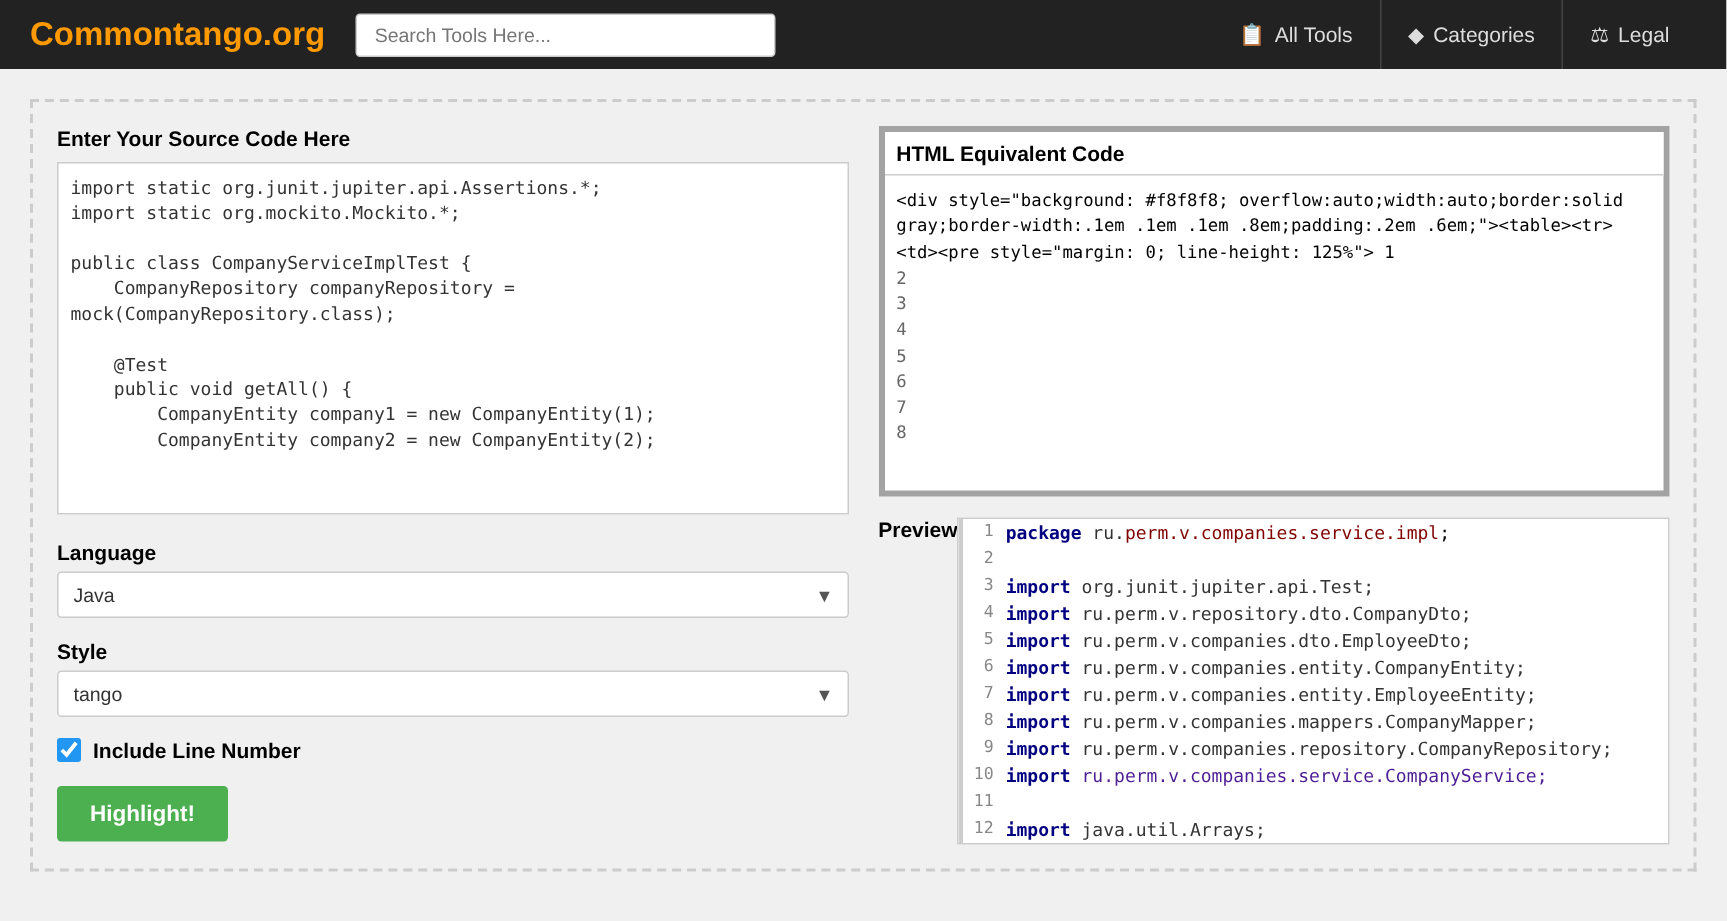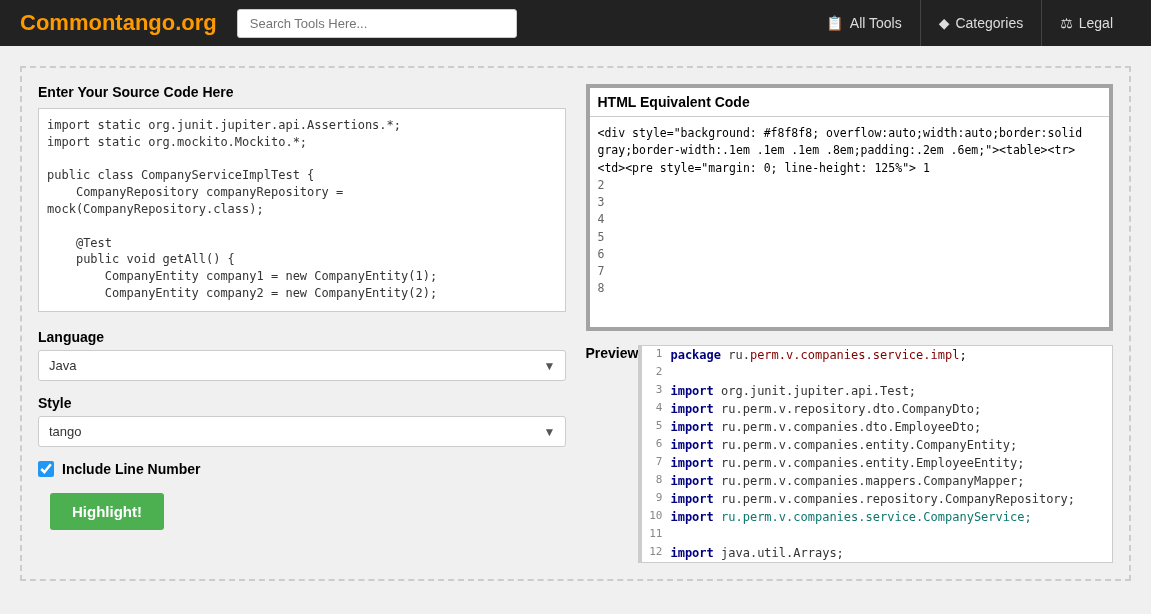--- a/index.html
+++ b/index.html
@@ -72,21 +72,21 @@
       min-width: 0;
     }
     .section-label {
       font-weight: bold;
       font-size: 14px;
       margin-bottom: 8px;
       color: #000;
     }
     #source-code-area {
       width: 100%;
-      height: 204px;
+      height: 235px;
       font-family: monospace;
       font-size: 12px;
       border: 1px solid #ccc;
       resize: none;
       padding: 8px;
       line-height: 1.4;
       color: #333;
       background: #fff;
       overflow: auto;
     }
@@ -146,21 +146,20 @@
     #highlight-btn {
       margin-top: 16px;
       background: #4caf50;
       color: #fff;
       border: none;
       padding: 10px 22px;
       font-size: 15px;
       border-radius: 3px;
       cursor: pointer;
       font-weight: bold;
-      margin-left: 12px;
     }
 
     
     #right-panel {
       flex: 1;
       min-width: 0;
       display: flex;
       flex-direction: column;
       gap: 14px;
     }
@@ -360,21 +359,21 @@
               <div class="code-line" style="background: rgb(255, 255, 255); border-left: 3px solid rgb(204, 204, 204);">
                 <span class="line-num">8</span>
                 <span class="code-text"><span style="color: rgb(0, 0, 128); font-weight: bold;">import</span><span style="color: rgb(51, 51, 51);"> ru.perm.v.companies.mappers.CompanyMapper;</span></span>
               </div>
               <div class="code-line" style="background: rgb(255, 255, 255); border-left: 3px solid rgb(204, 204, 204);">
                 <span class="line-num">9</span>
                 <span class="code-text"><span style="color: rgb(0, 0, 128); font-weight: bold;">import</span><span style="color: rgb(51, 51, 51);"> ru.perm.v.companies.repository.CompanyRepository;</span></span>
               </div>
               <div class="code-line" style="background: rgb(255, 255, 255); border-left: 3px solid rgb(204, 204, 204);">
                 <span class="line-num">10</span>
-                <span class="code-text"><span style="color: rgb(0, 0, 128); font-weight: bold;">import</span><span style="color: #0f766e;"> ru.perm.v.companies.service.CompanyService;</span></span>
+                <span class="code-text"><span style="color: rgb(0, 0, 128); font-weight: bold;">import</span><span style="color: #4c1d95;"> ru.perm.v.companies.service.CompanyService;</span></span>
               </div>
               <div class="code-line" style="background: rgb(255, 255, 255); border-left: 3px solid rgb(204, 204, 204);">
                 <span class="line-num">11</span>
                 <span class="code-text">&nbsp;</span>
               </div>
               <div class="code-line" style="background: rgb(255, 255, 255); border-left: 3px solid rgb(204, 204, 204);">
                 <span class="line-num">12</span>
                 <span class="code-text"><span style="color: rgb(0, 0, 128); font-weight: bold;">import</span><span style="color: rgb(51, 51, 51);"> java.util.Arrays;</span></span>
               </div>
             </div>

